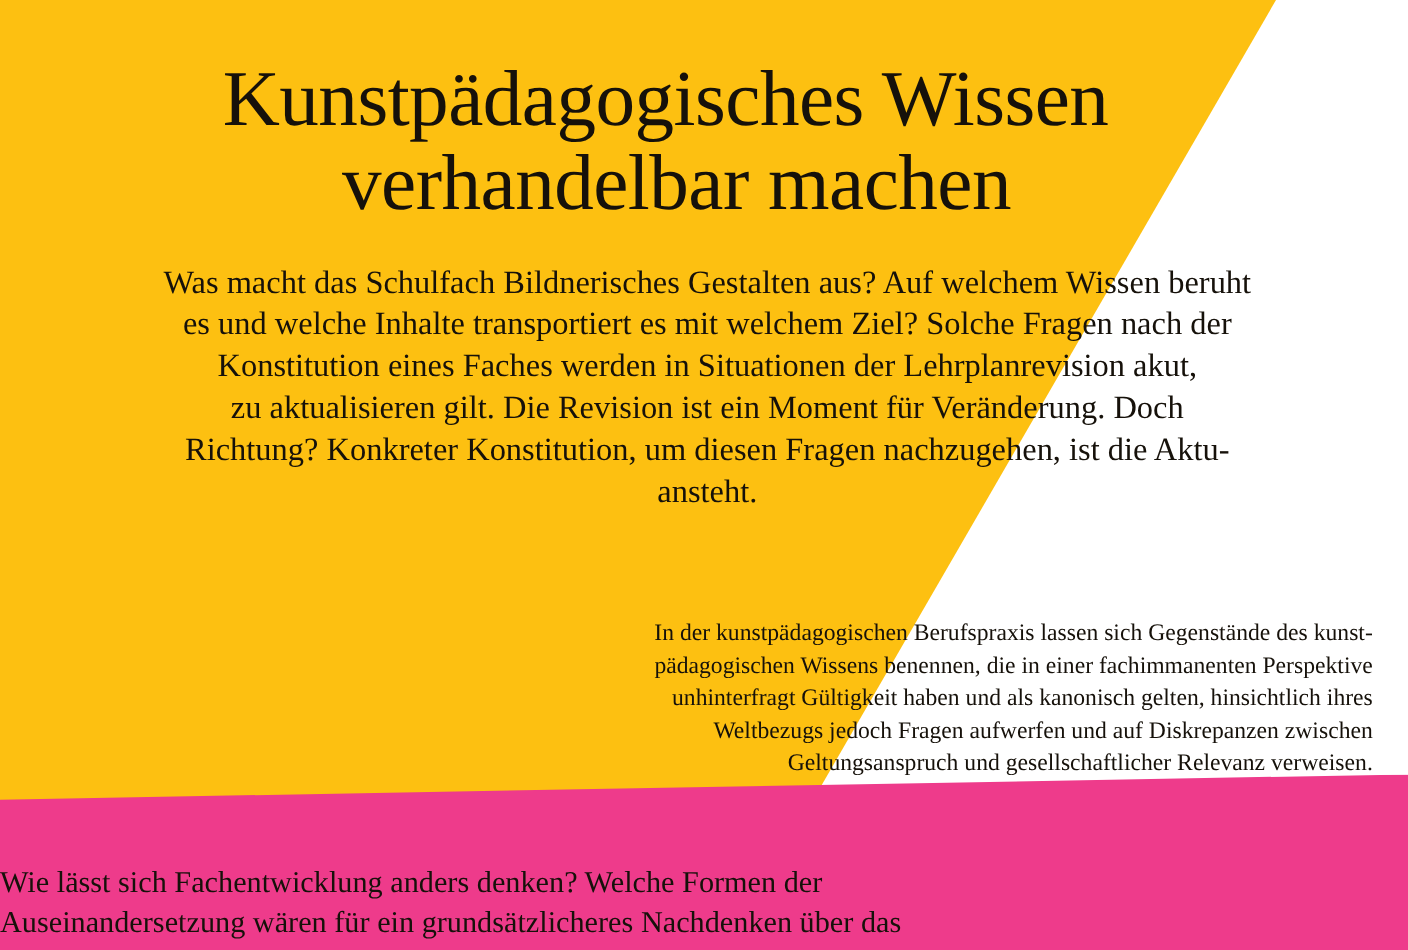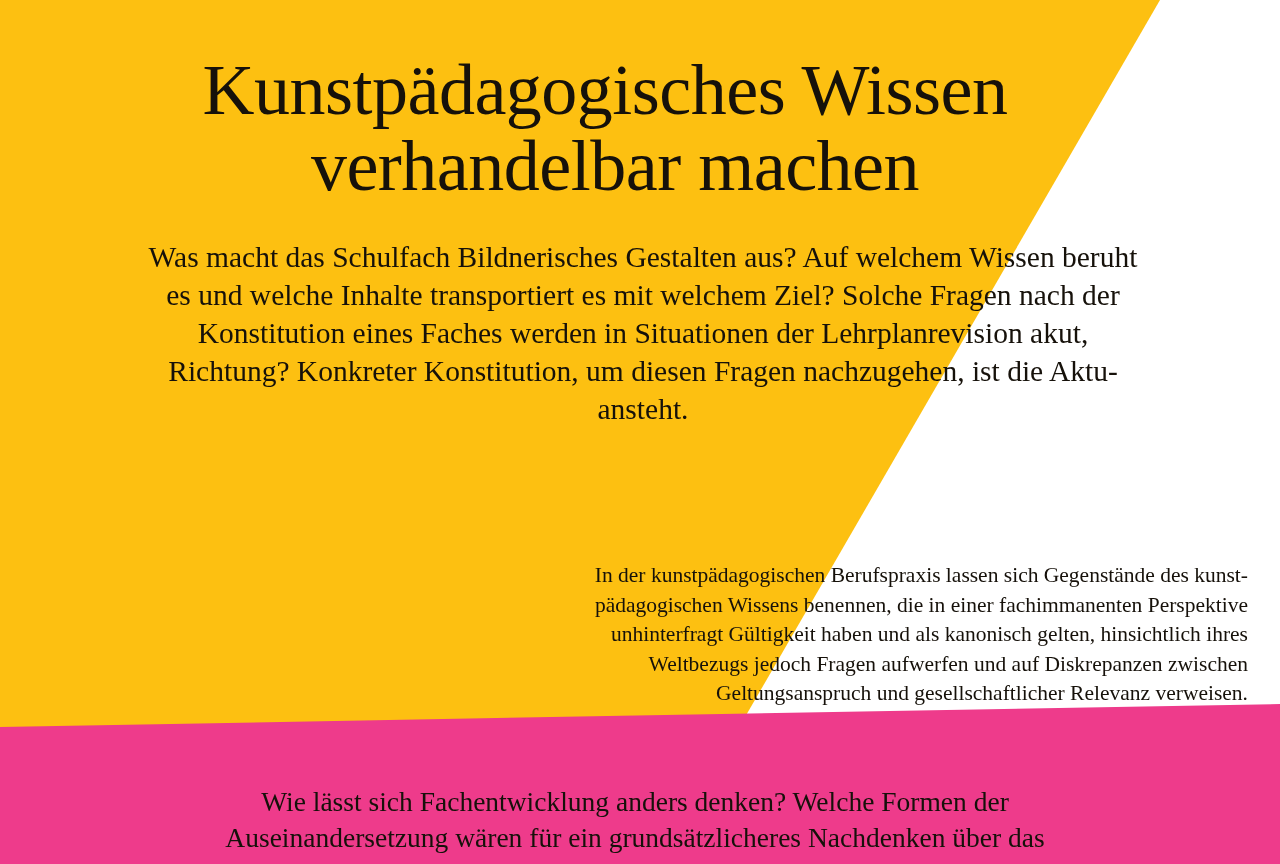--- a/index.html
+++ b/index.html
@@ -113,21 +113,21 @@
   
   .question {
     position: absolute;
     left: 0;
     bottom: 8px;
     width: 1270px;
     color: #16110a;
     font-family: "Liberation Serif", serif;
     font-size: 27.5px;
     line-height: 36px;
-    text-align: center;
+    text-align: left;
   }
   .question .ln {
     display: block;
     white-space: nowrap;
   }
 </style>
 </head>
 <body>
 
 <div id="page">
@@ -139,20 +139,21 @@
 
     <h1 class="title">
       <span class="title-line title-line-1">Kunstpädagogisches Wissen</span>
       <span class="title-line title-line-2">verhandelbar machen</span>
     </h1>
 
     <div class="intro">
       <span class="ln">Was macht das Schulfach Bildnerisches Gestalten aus? Auf welchem Wissen beruht</span>
       <span class="ln">es und welche Inhalte transportiert es mit welchem Ziel? Solche Fragen nach der</span>
       <span class="ln">Konstitution eines Faches werden in Situationen der Lehrplanrevision akut,</span>
+      <span class="ln">zu aktualisieren gilt. Die Revision ist ein Moment für Veränderung. Doch</span>
       <span class="ln">Richtung? Konkreter Konstitution, um diesen Fragen nachzugehen, ist die Aktu-</span>
       <span class="ln">ansteht.</span>
     </div>
 
     <div class="secondary">
       <span class="ln">In der kunstpädagogischen Berufspraxis lassen sich Gegenstände des kunst-</span>
       <span class="ln">pädagogischen Wissens benennen, die in einer fachimmanenten Perspektive</span>
       <span class="ln">unhinterfragt Gültigkeit haben und als kanonisch gelten, hinsichtlich ihres</span>
       <span class="ln">Weltbezugs jedoch Fragen aufwerfen und auf Diskrepanzen zwischen</span>
       <span class="ln">Geltungsanspruch und gesellschaftlicher Relevanz verweisen.</span>

